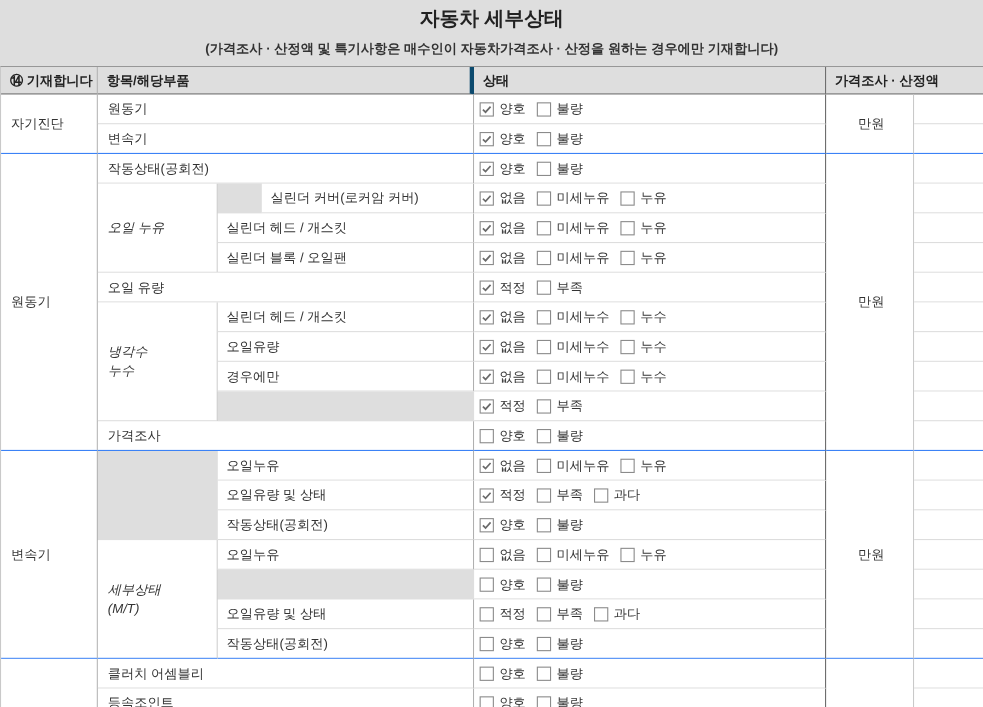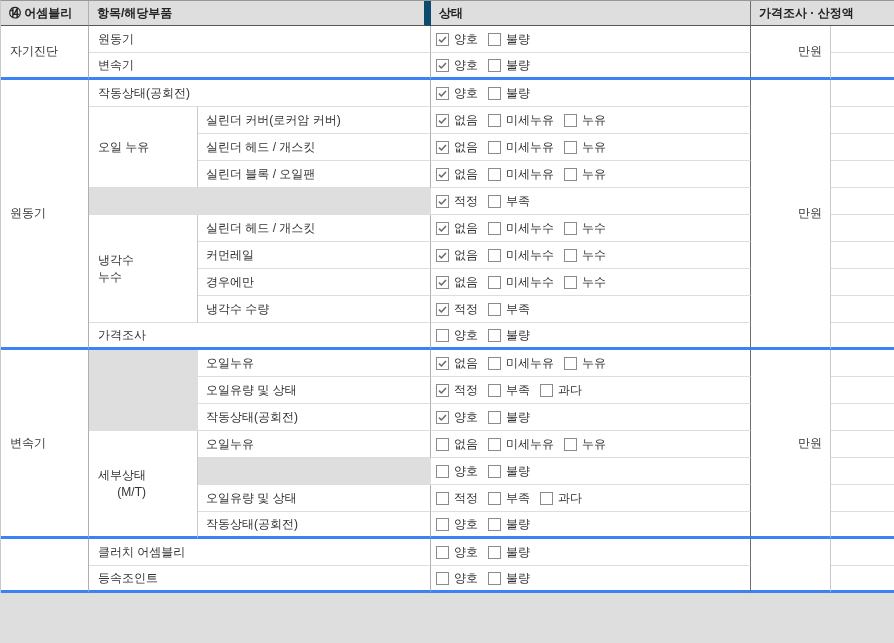--- a/index.html
+++ b/index.html
@@ -19,54 +19,58 @@
     border-left:1px solid #c9c9c9;
     background:#dedede;
     width:893px;
   }
   .hcell{
     display:flex;align-items:center;background:#dedede;
     font-size:12px;font-weight:bold;color:#222;
     border-bottom:1px solid #565656;box-sizing:border-box;padding-left:8px;
   }
   .h1{grid-area:1/1/2/2;border-right:1px solid #b0b0b0;}
-  .h23{grid-area:1/2/2/4;border-right:7px solid #0c4a6e;}
+  .h23{grid-area:1/2/2/4;border-right:4px solid #0c4a6e;}
   .h4{grid-area:1/4/2/5;border-right:1px solid #6e6e6e;}
   .h56{grid-area:1/5/2/7;}
 
   .cell{
     display:flex;align-items:center;background:#fff;
     font-size:12px;color:#333;box-sizing:border-box;
   }
   .bb{border-bottom:1px solid #ddd;}
-  .bbs{border-bottom:3px solid #3b82f6;text-align:right;}
+  .bbs{border-bottom:1px solid #3b82f6;}
   .col1{border-right:1px solid #b0b0b0;padding-left:9px;}
-  .gcell{border-right:1px solid #c9c9c9;padding-left:9px;white-space:pre-line;line-height:1.35;}
+  .gcell{border-right:1px solid #c9c9c9;padding-left:9px;white-space:pre-line;line-height:1.35;font-style:italic;}
   .item{border-right:1px solid #b0b0b0;}
   .item.full{padding-left:9px;}
   .item.sub{padding-left:8px;}
   .status{border-right:1px solid #6e6e6e;padding-left:5px;gap:10px;}
-  .price{border-right:1px solid #c9c9c9;justify-content:flex-end;padding-right:8px;}
+  .price{border-right:1px solid #c9c9c9;justify-content:flex-end;padding-right:26px;}
   .extra{}
 
   .opt{display:inline-flex;align-items:center;gap:5px;}
   .cb{
     width:13px;height:13px;border:1px solid #8b8b8b;background:#fff;
     box-sizing:border-box;display:inline-flex;align-items:center;justify-content:center;
     flex:none;
   }
   .cb svg{width:11px;height:11px;display:block;}
 </style>
 </head>
 <body>
 
 <div class="page">
+  <div class="titlebar">
+    <div class="title">자동차 세부상태</div>
+    <div class="subtitle">(가격조사 · 산정액 및 특기사항은 매수인이 자동차가격조사 · 산정을 원하는 경우에만 기재합니다)</div>
+  </div>
 
   <div class="grid" id="grid">
-    <div class="hcell h1">⑭ 어셈블리</div>
+    <div class="hcell h1">⑭ 기재합니다</div>
     <div class="hcell h23">항목/해당부품</div>
     <div class="hcell h56">가격조사 · 산정액</div>
     <div class="hcell h4">상태</div>
   <div class="cell col1 bbs" style="grid-area: 2 / 1 / span 2;">자기진단</div>
       <div class="cell price bbs" style="grid-area: 2 / 5 / span 2;">만원</div>
       <div class="cell item full bb" style="grid-area: 2 / 2 / auto / span 2;">원동기</div>
       <div class="cell status bb" style="grid-area: 2 / 4;">
         <span class="opt">
           <span class="cb">
             <svg viewBox="0 0 12 12">
@@ -109,21 +113,21 @@
           </span>
           <span class="optlabel">양호</span>
         </span>
         <span class="opt">
           <span class="cb"></span>
           <span class="optlabel">불량</span>
         </span>
       </div>
       <div class="cell extra bb" style="grid-area: 4 / 6;"></div>
       <div class="cell gcell bb" style="grid-area: 5 / 2 / span 3;">오일 누유</div>
-      <div class="cell item sub bb" style="grid-area: 5 / 3;">실린더 커버(로커암 커버)</div>
+      <div class="cell item sub bb" style="grid-area: 5 / 3; margin-left: 40px;">실린더 커버(로커암 커버)</div>
       <div class="cell status bb" style="grid-area: 5 / 4;">
         <span class="opt">
           <span class="cb">
             <svg viewBox="0 0 12 12">
               <path d="M2.2 6.2 L4.8 8.7 L9.8 3.2" fill="none" stroke="#6a6a6a" stroke-width="1.7"></path>
             </svg>
           </span>
           <span class="optlabel">없음</span>
         </span>
         <span class="opt">
@@ -169,20 +173,21 @@
         <span class="opt">
           <span class="cb"></span>
           <span class="optlabel">미세누유</span>
         </span>
         <span class="opt">
           <span class="cb"></span>
           <span class="optlabel">누유</span>
         </span>
       </div>
       <div class="cell extra bb" style="grid-area: 7 / 6;"></div>
+      <div class="cell item full bb" style="grid-area: 8 / 2 / auto / span 2;">오일 유량</div>
       <div class="cell status bb" style="grid-area: 8 / 4;">
         <span class="opt">
           <span class="cb">
             <svg viewBox="0 0 12 12">
               <path d="M2.2 6.2 L4.8 8.7 L9.8 3.2" fill="none" stroke="#6a6a6a" stroke-width="1.7"></path>
             </svg>
           </span>
           <span class="optlabel">적정</span>
         </span>
         <span class="opt">
@@ -206,21 +211,21 @@
         <span class="opt">
           <span class="cb"></span>
           <span class="optlabel">미세누수</span>
         </span>
         <span class="opt">
           <span class="cb"></span>
           <span class="optlabel">누수</span>
         </span>
       </div>
       <div class="cell extra bb" style="grid-area: 9 / 6;"></div>
-      <div class="cell item sub bb" style="grid-area: 10 / 3;">커먼레일</div>
+      <div class="cell item sub bb" style="grid-area: 10 / 3;">오일유량</div>
       <div class="cell status bb" style="grid-area: 10 / 4;">
         <span class="opt">
           <span class="cb">
             <svg viewBox="0 0 12 12">
               <path d="M2.2 6.2 L4.8 8.7 L9.8 3.2" fill="none" stroke="#6a6a6a" stroke-width="1.7"></path>
             </svg>
           </span>
           <span class="optlabel">없음</span>
         </span>
         <span class="opt">
@@ -246,21 +251,20 @@
         <span class="opt">
           <span class="cb"></span>
           <span class="optlabel">미세누수</span>
         </span>
         <span class="opt">
           <span class="cb"></span>
           <span class="optlabel">누수</span>
         </span>
       </div>
       <div class="cell extra bb" style="grid-area: 11 / 6;"></div>
-      <div class="cell item sub bb" style="grid-area: 12 / 3;">냉각수 수량</div>
       <div class="cell status bb" style="grid-area: 12 / 4;">
         <span class="opt">
           <span class="cb">
             <svg viewBox="0 0 12 12">
               <path d="M2.2 6.2 L4.8 8.7 L9.8 3.2" fill="none" stroke="#6a6a6a" stroke-width="1.7"></path>
             </svg>
           </span>
           <span class="optlabel">적정</span>
         </span>
         <span class="opt">

